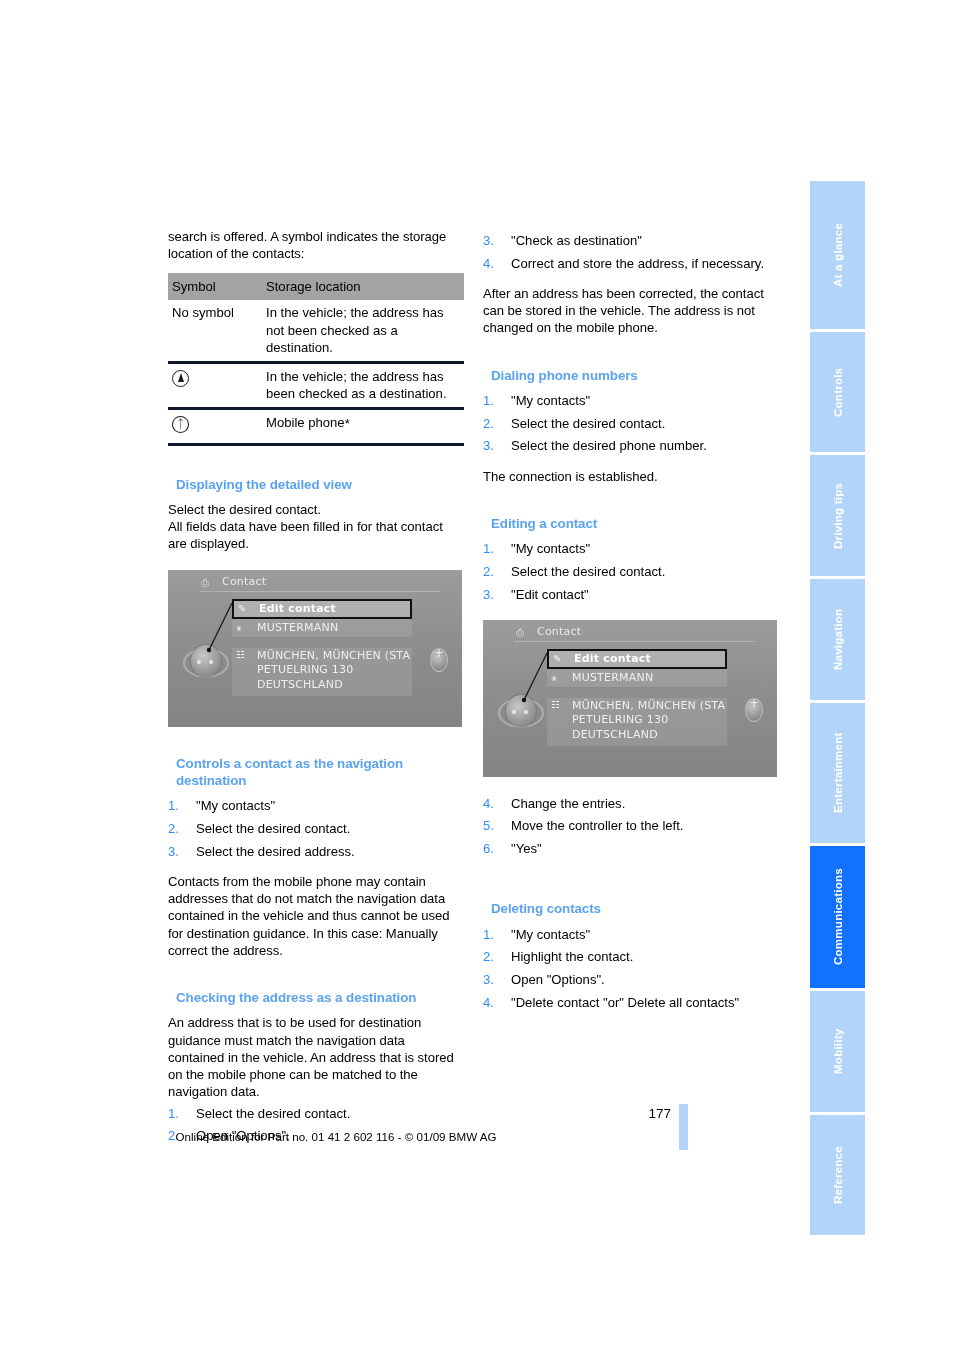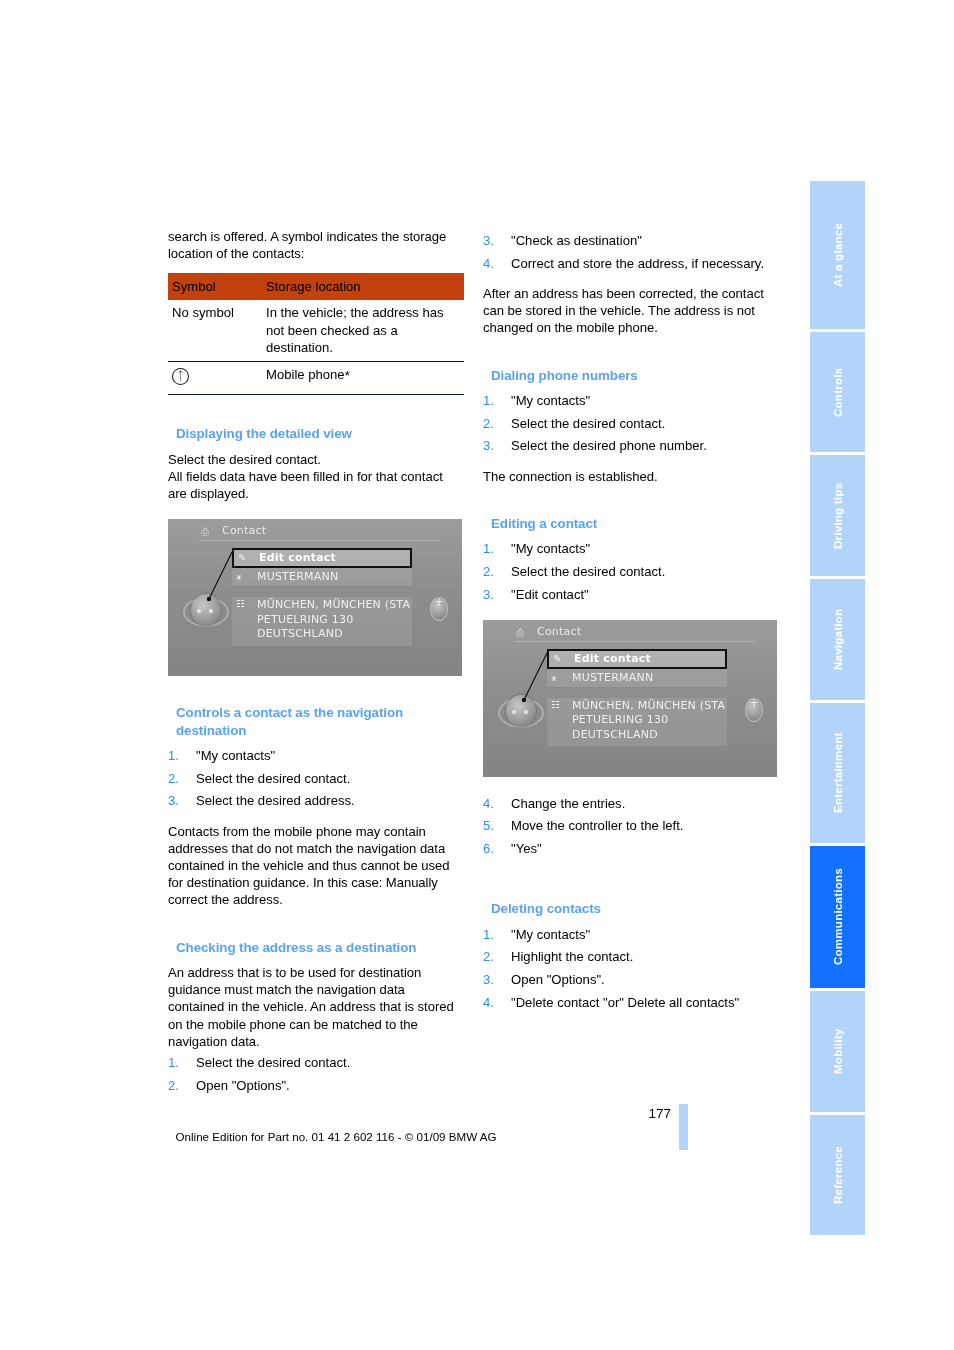--- a/index.html
+++ b/index.html
@@ -74,34 +74,34 @@
     font-size: 13.1px;
   }
 
   
   table.symtable {
     border-collapse: collapse;
     width: 296px;
     table-layout: fixed;
   }
   table.symtable th {
-    background: #c2410c;
+    background: #a3a3a3;
     text-align: left;
     font-weight: normal;
     font-size: 13.1px;
     line-height: 17px;
     padding: 5px 0 5px 4px;
     color: #000;
   }
   table.symtable td {
     vertical-align: top;
     font-size: 13.1px;
     line-height: 17.2px;
     padding: 4px 6px 5px 4px;
-    border-bottom: 1px solid #0f172a;
+    border-bottom: 3px solid #0f172a;
   }
   table.symtable tr.first td { border-top: none; }
   table.symtable col.c1 { width: 94px; }
   table.symtable col.c2 { width: 202px; }
   .tbl-wrap { margin-top: 11px; }
 
   
   .sym {
     display: inline-block;
     width: 15px;
@@ -385,20 +385,26 @@
             <th>Storage location</th>
           </tr>
         </thead>
         <tbody>
           <tr class="first">
             <td>No symbol</td>
             <td>In the vehicle; the address has not been checked as a destination.</td>
           </tr>
           <tr>
             <td>
+              <span class="sym nav"></span>
+            </td>
+            <td>In the vehicle; the address has been checked as a destination.</td>
+          </tr>
+          <tr>
+            <td>
               <span class="sym bt"><span class="bt-glyph">ᛏ</span></span>
             </td>
             <td><span>Mobile phone</span><sup class="ast">*</sup></td>
           </tr>
         </tbody>
       </table>
     </div>
 
     <div class="gap-lg"></div>
     <h2 class="sect">Displaying the detailed view</h2>

